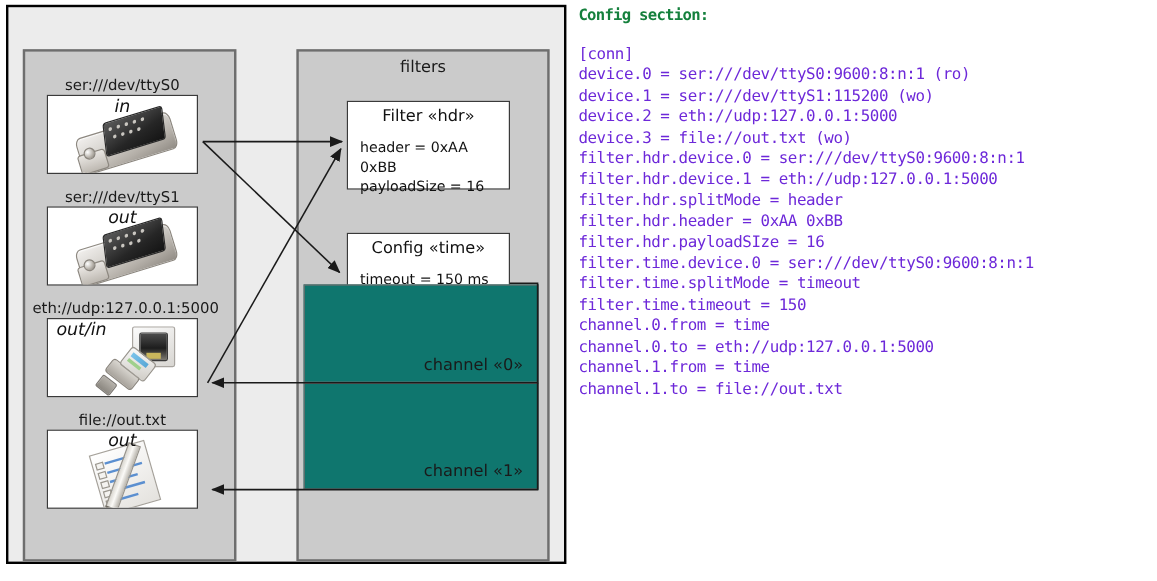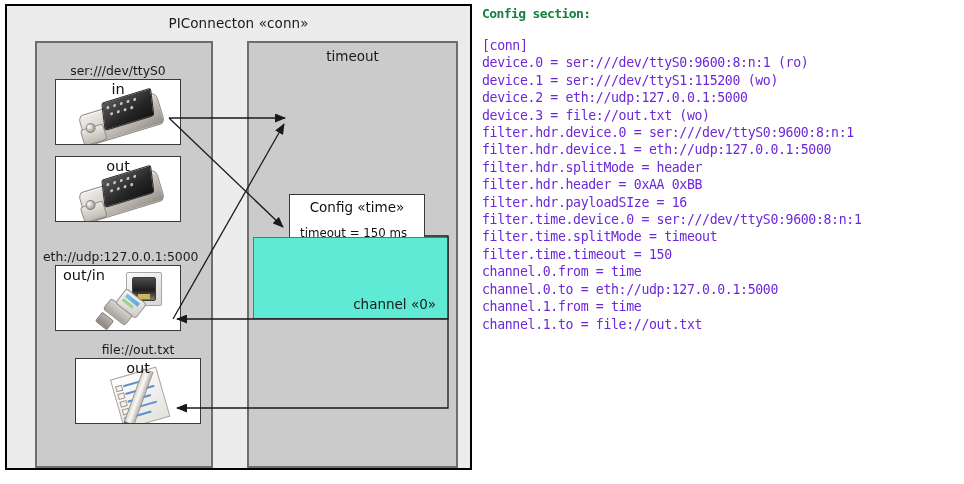--- a/index.html
+++ b/index.html
@@ -43,21 +43,21 @@
   }
   .frame-title {
     position: absolute;
     left: 0; top: 5px;
     width: 100%;
     text-align: center;
     font-size: 13.5px;
     color: #1a1a1a;
   }
 
-  #devices-frame { left: 28px; top: 35px; width: 178px; height: 427px; }
+  #devices-frame { left: 12px; top: 35px; width: 178px; height: 427px; }
   #filters-frame { left: 240px; top: 35px; width: 211px; height: 427px; }
 
   
   .device {
     position: absolute;
     left: 18px;
     width: 126px;
   }
   .device .caption {
     font-size: 12.4px;
@@ -76,27 +76,28 @@
     overflow: hidden;
   }
   .card .dir {
     position: absolute;
     left: 0; top: 1px;
     width: 100%;
     text-align: center;
     font-size: 14.5px;
     color: #111111;
     z-index: 3;
+    font-style: italic;
   }
   .card.dir-left .dir { text-align: center; padding-left: 7px; width: auto; }
 
   #dev-ttys0 { top: 20px; }
   #dev-ttys1 { top: 113px; }
   #dev-eth   { top: 206px; }
-  #dev-file  { top: 299px; margin-left: 20px; }
+  #dev-file  { top: 299px; }
 
   
   .serial-icon {
     position: absolute;
     left: 22px; top: 14px;
     width: 84px; height: 48px;
     transform: rotate(-17deg);
   }
   .serial-icon .shell {
     position: absolute;
@@ -259,21 +260,21 @@
     font-size: 11.8px;
     line-height: 16px;
     color: #111111;
   }
   #filter-hdr  { left: 282px; top: 78px;  width: 136px; height: 74px; }
   #filter-time { left: 282px; top: 188px; width: 136px; height: 76px; }
 
   
   .channel {
     position: absolute;
-    background: #5eead4;
+    background: #0f766e;
     border: 1.3px solid #6e6e6e;
     box-sizing: border-box;
   }
   .channel .ch-label {
     position: absolute;
     right: 12px; bottom: 6px;
     font-size: 13.5px;
     color: #1a1a1a;
   }
   #channel-0 { left: 246px; top: 231px; width: 196px; height: 82px; }
@@ -308,21 +309,20 @@
     color: #6d28d9;
     letter-spacing: -0.35px;
     white-space: pre;
   }
 </style>
 </head>
 <body>
 
 <div id="diagram">
 
-  <div id="diagram-title">PIConnecton «conn»</div>
 
   <div class="frame" id="devices-frame">
 
     <div class="device" id="dev-ttys0">
       <div class="caption">ser:///dev/ttyS0</div>
       <div class="card">
         <span class="dir">in</span>
         <span class="serial-icon">
           <span class="shell"></span>
           <span class="tail"></span>
@@ -337,20 +337,21 @@
               <i style="left:10px;top:7px"></i>
               <i style="left:17px;top:7px"></i>
             <i style="left:24px;top:7px"></i>
           </span>
           <span class="screw s1"></span>
         </span>
       </div>
     </div>
 
     <div class="device" id="dev-ttys1">
+      <div class="caption">ser:///dev/ttyS1</div>
       <div class="card">
         <span class="dir">out</span>
         <span class="serial-icon">
           <span class="shell"></span>
           <span class="tail"></span>
           <span class="plug"></span>
           <span class="pins">
             <i style="left:0px;top:0px"></i>
               <i style="left:7px;top:0px"></i>
               <i style="left:14px;top:0px"></i>
@@ -397,33 +398,43 @@
           <span class="tick" style="top:40px"></span>
             <span class="line" style="top:41px;width:20px"></span>
           <span class="pencil"></span>
         </span>
       </div>
     </div>
 
   </div>
 
   <div class="frame" id="filters-frame">
-    <div class="frame-title">timeout</div>
-  </div>
-
+    <div class="frame-title">filters</div>
+  </div>
+
+  <div class="filter-box" id="filter-hdr">
+    <div class="fb-title">Filter «hdr»</div>
+    <div class="fb-body">
+      <div>header = 0xAA 0xBB</div>
+      <div>payloadSize = 16</div>
+    </div>
+  </div>
 
   <div class="filter-box" id="filter-time">
     <div class="fb-title">Config «time»</div>
     <div class="fb-body">
       <div>timeout = 150 ms</div>
     </div>
   </div>
 
   <div class="channel" id="channel-0">
     <span class="ch-label">channel «0»</span>
+  </div>
+  <div class="channel" id="channel-1">
+    <span class="ch-label">channel «1»</span>
   </div>
 
   <svg id="links" viewBox="0 0 467 466">
     <defs>
       <marker id="arrow" markerWidth="11" markerHeight="9" refX="10" refY="4.5" orient="auto" markerUnits="userSpaceOnUse">
         <path d="M0,0 L11,4.5 L0,9 z" fill="#1a1a1a"></path>
       </marker>
     </defs>
     <g stroke="#1a1a1a" stroke-width="1.3" fill="none">
 

